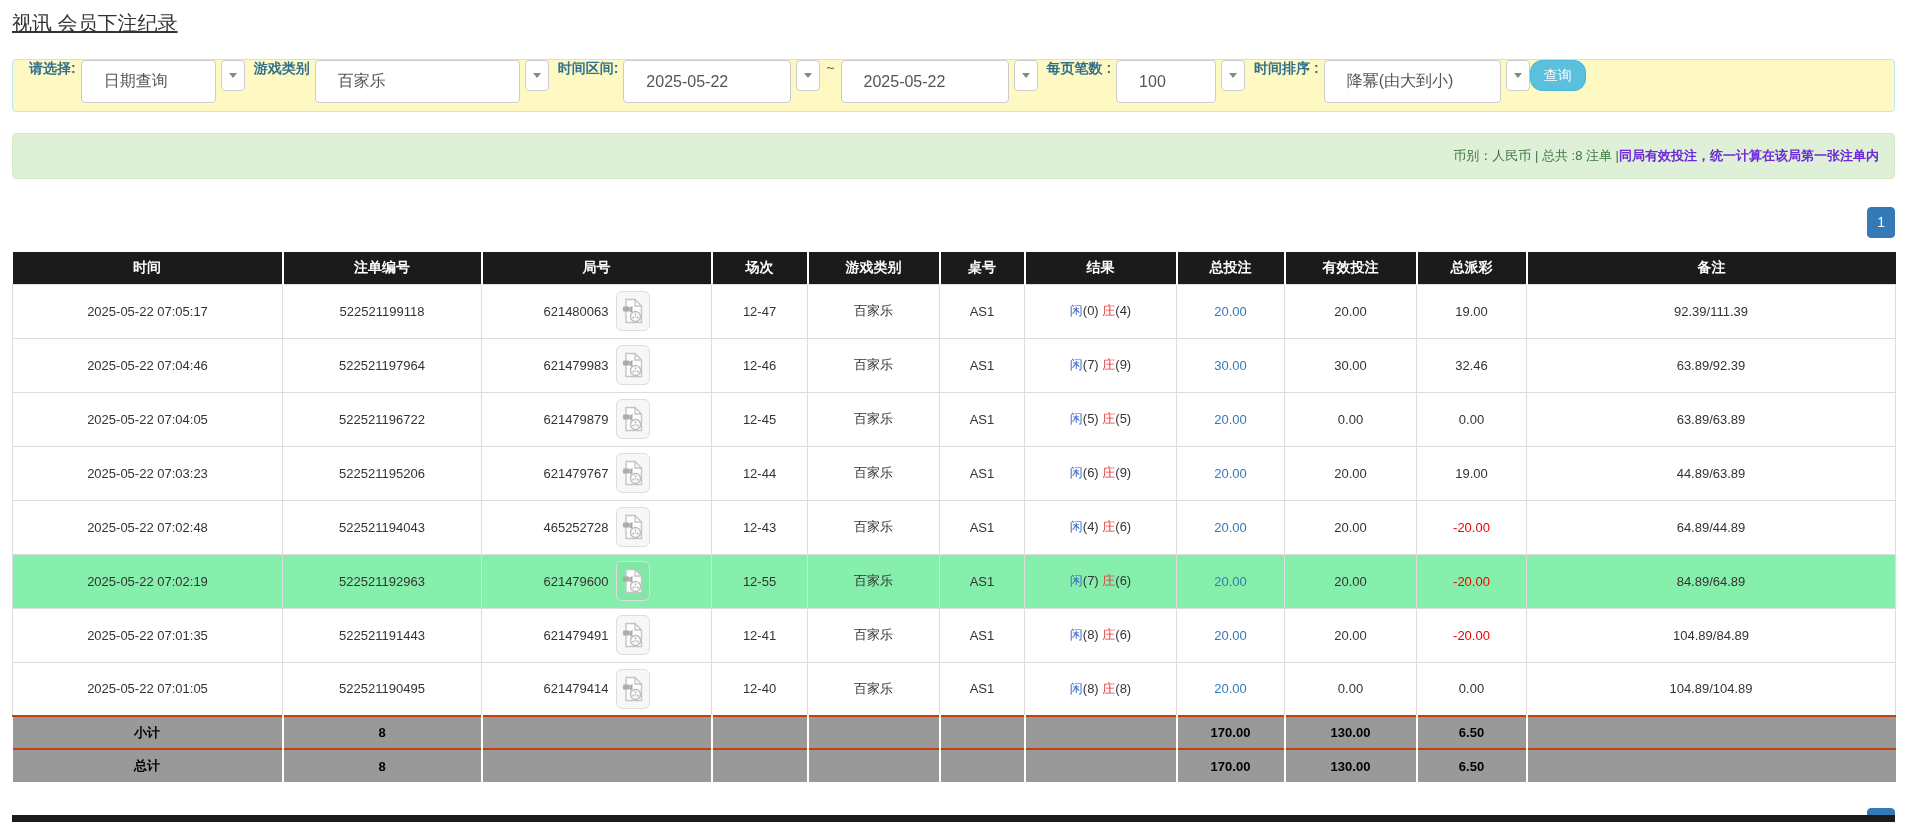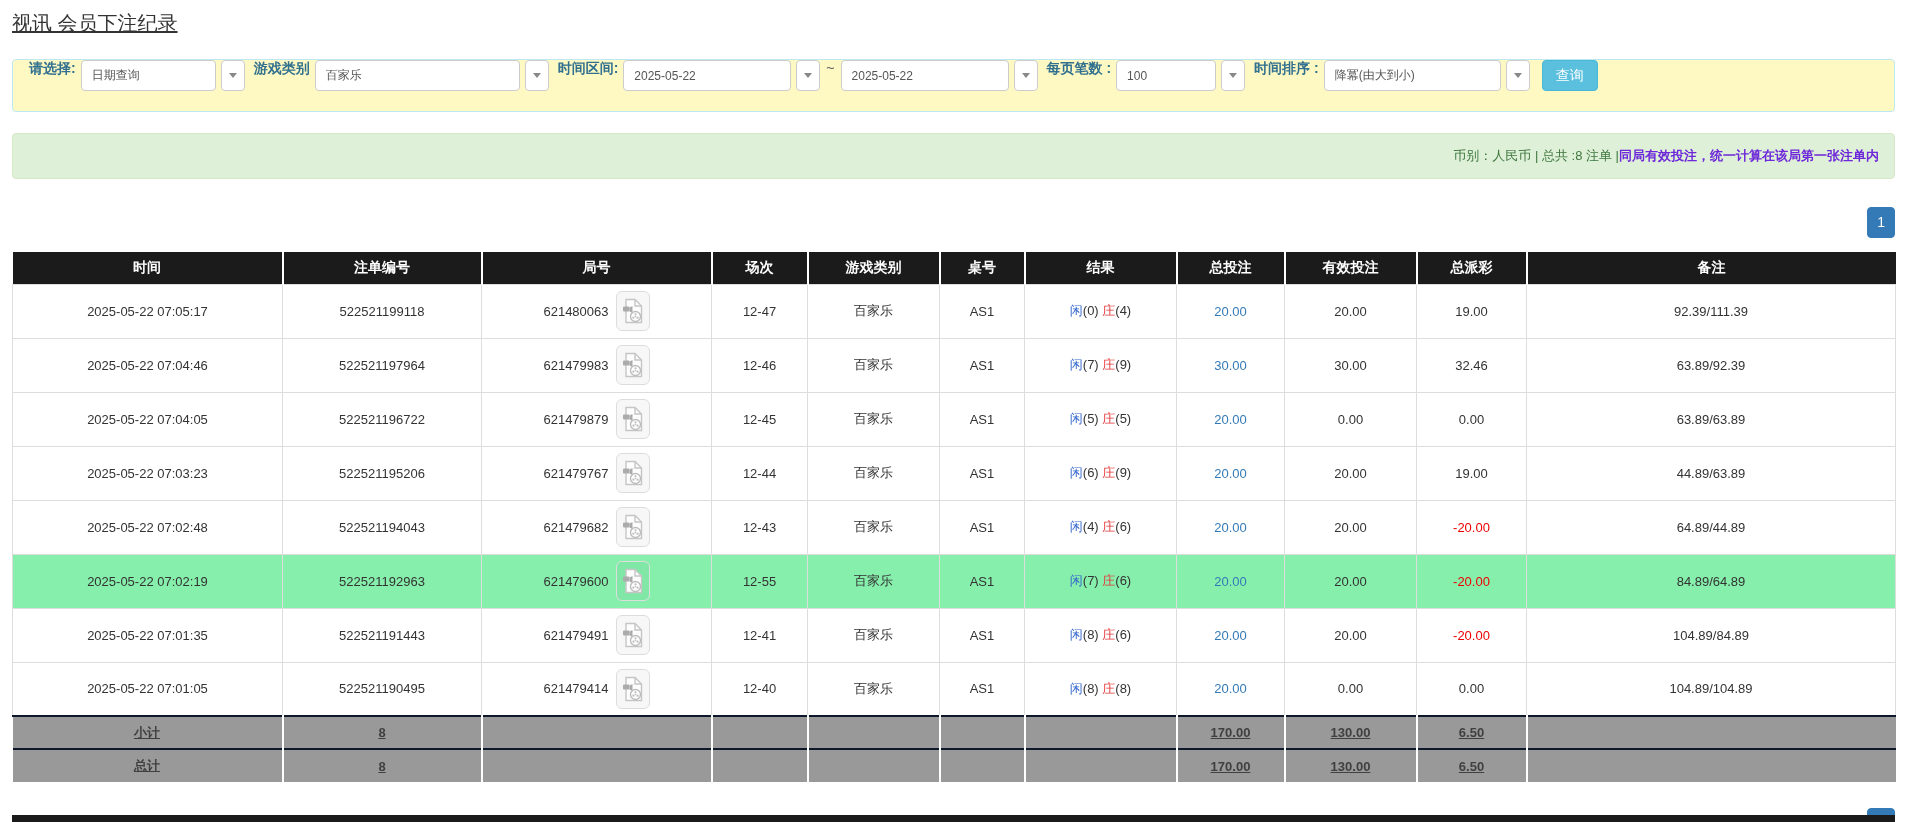--- a/index.html
+++ b/index.html
@@ -7,31 +7,31 @@
     font-family:"Liberation Sans","DejaVu Sans",sans-serif; position:relative; }
   .page { padding:0 12px; position:relative; height:822px; }
 
   .title { font-size:20px; color:#333; font-weight:500; padding-top:12px; line-height:23px;text-decoration:underline; }
 
   
   .filter-panel { margin-top:24px; background:#fef9c3; border:1px solid #bce8f1;
     border-radius:4px; height:53px; display:flex; padding:0 16px; }
   .flabel { color:#31708f; font-weight:bold; font-size:14px; white-space:nowrap; margin:0 5px 0 9px; }
   .flabel.first { margin-left:0; }
-  .sel { background:#fff; border:1px solid #ccc; border-radius:4px; height:31px;
-    display:flex; align-items:center; padding:0 10px; font-size:12px; color:#555; cursor:pointer; }
+  .sel { background:#fff; border:1px solid #ccc; border-radius:4px; height:43px;
+    display:flex; align-items:center; padding:0 22px; font-size:16px; color:#555; cursor:pointer; }
   .sel.w-query { width:135px; } .sel.w-game { width:205px; } .sel.w-date { width:168px; }
   .sel.w-size { width:100px; } .sel.w-sort { width:177px; }
   .arrow-btn { width:24px; height:31px; background:#fff; border:1px solid #ccc; border-radius:4px;
     display:flex; align-items:center; justify-content:center; margin-left:5px; cursor:pointer; }
   .caret { width:0; height:0; border-left:4px solid transparent; border-right:4px solid transparent;
     border-top:5px solid #888; }
   .tilde { color:#555; font-size:14px; margin:0 6px; }
   .btn-query { background:#5bc0de; border:1px solid #46b8da; color:#fff; font-size:14px;
-    height:31px; padding:0 13px; border-radius:4px; margin-left:12px; cursor:pointer; }
+    height:31px; padding:0 13px; border-radius:12px; margin-left:0; cursor:pointer; }
 
   
   .info-bar { margin-top:21px; background:#dff0d8; border:1px solid #d6e9c6; border-radius:4px;
     height:46px; display:flex; align-items:center; justify-content:flex-end;
     padding:0 15px; font-size:13px; }
   .info-left { color:#3c763d; }
   .info-right { color:#6d28d9;font-weight:bold; }
 
   
   .pagination-row { display:flex; justify-content:flex-end; margin-top:28px; height:31px; }
@@ -45,22 +45,22 @@
   thead th:last-child { border-right:none; }
   tbody td { height:54px; text-align:center; border:1px solid #ddd; color:#333; background:#fff; }
   tr.highlight td { background:#86efac; }
   .neg { color:#ee0000; }
   a.bet-link { color:#337ab7; text-decoration:none; cursor:pointer; }
   .lbl-player { color:#3366cc; }
   .lbl-banker { color:#e4393c; }
   .round-inner { display:flex; align-items:center; justify-content:center; gap:7px; }
   .video-btn { display:inline-flex; width:34px; height:40px; border:1px solid #ddd; border-radius:6px;
     background:rgba(0,0,0,0.03); align-items:center; justify-content:center; cursor:pointer; }
-  tr.summary td { background:#999; color:#404040; font-weight:bold; height:33px;
-    border:none; border-right:2px solid #fff; border-top:2px solid #0f172a; font-size:13px;text-decoration:underline; }
+  tr.summary td { background:#999; color:#000000; font-weight:bold; height:33px;
+    border:none; border-right:2px solid #fff; border-top:2px solid #c2410c; font-size:13px; }
   tr.summary td:last-child { border-right:none; }
 
   
   .bottom-strip { position:absolute; left:12px; width:1883px; bottom:0; height:7px; background:#1b1b1b; }
   .pagination-bottom { position:absolute; right:12px; bottom:-17px; }
 </style>
 </head>
 <body>
 
 <div class="page">
@@ -275,21 +275,21 @@
           <td><a class="bet-link">20.00</a></td>
           <td>20.00</td>
           <td>19.00</td>
           <td>44.89/63.89</td>
         </tr>
         <tr>
           <td>2025-05-22 07:02:48</td>
           <td>522521194043</td>
           <td>
             <div class="round-inner">
-              <span>621479682</span>
+              <span>465252728</span>
               <button class="video-btn">
                 <svg width="22" height="26" viewBox="0 0 22 26">
     <path d="M4 1.5 h9 l6.5 6.5 v16.5 h-15.5 z" fill="#fdfdfd" stroke="#c5c5c5" stroke-width="1.4"></path>
     <path d="M13 1.5 v6.5 h6.5" fill="none" stroke="#c5c5c5" stroke-width="1.4"></path>
     <rect x="1" y="8.5" width="6.5" height="5" rx="1" fill="#ababab"></rect>
     <path d="M7.5 9.5 l3 -1.6 v7.2 l-3 -1.6 z" fill="#ababab"></path>
     <circle cx="13.5" cy="18.5" r="5" fill="#fff" stroke="#bdbdbd" stroke-width="1.4"></circle>
     <circle cx="13.5" cy="16.3" r="1.1" fill="#bdbdbd"></circle>
     <circle cx="11.4" cy="19.7" r="1.1" fill="#bdbdbd"></circle>
     <circle cx="15.6" cy="19.7" r="1.1" fill="#bdbdbd"></circle>

